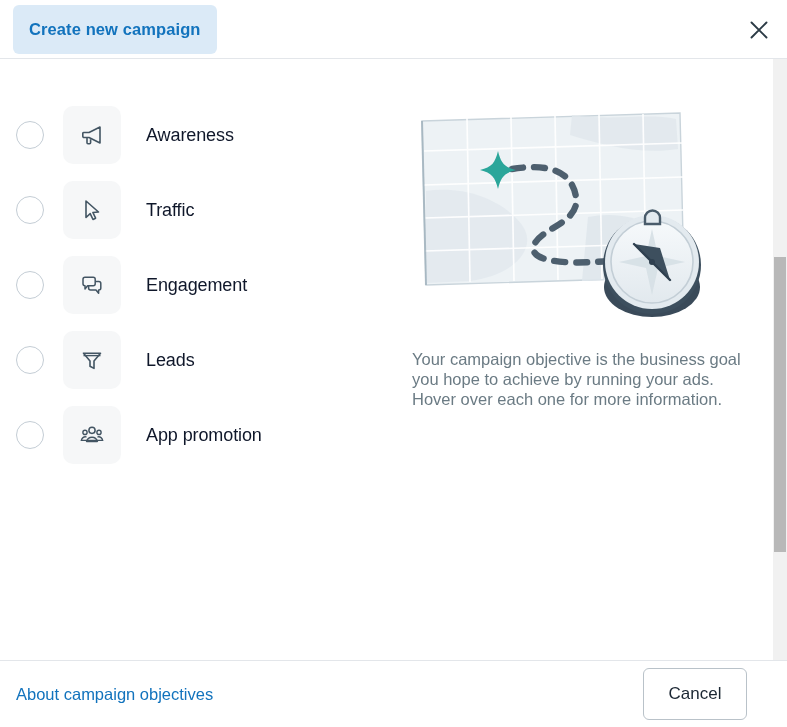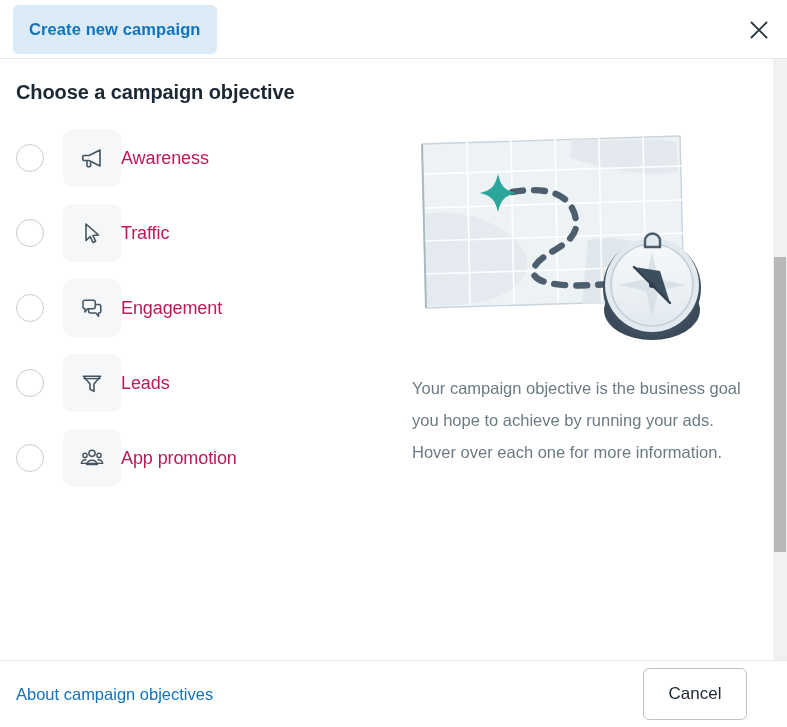--- a/index.html
+++ b/index.html
@@ -97,22 +97,23 @@
   .icon-tile {
     width: 58px; height: 58px;
     margin-left: 19px;
     background: #f6f7f8;
     border-radius: 10px;
     display: flex; align-items: center; justify-content: center;
     flex: 0 0 58px;
   }
   .icon-tile svg { display: block; }
   .obj-label {
+    margin-left: 25px;
     font-size: 18px;
-    color: #be185d;
+    color: #0f172a;
     letter-spacing: -0.1px;
     white-space: nowrap;
     text-align: right;
   }
 
   
   .right-panel {
     flex: 1 1 auto;
     padding-right: 30px;
     padding-left: 4px;
@@ -121,21 +122,21 @@
     width: 340px;
     height: 225px;
     margin-left: 8px;
     position: relative;
   }
   .illustration svg { display: block; }
   .desc {
     margin: 19px 0 0 8px;
     width: 345px;
     font-size: 16.5px;
-    line-height: 32px;
+    line-height: 20px;
     color: #6b7b84;
   }
 
   
   .scrollbar-track {
     position: absolute;
     top: 0; right: 0;
     width: 14px;
     height: 100%;
     background: #f1f1f1;
@@ -205,21 +206,20 @@
     <div class="tab-pill">Create new campaign</div>
     <div class="close-btn">
       <svg width="22" height="22" viewBox="0 0 22 22" fill="none" aria-hidden="true">
         <path d="M3.5 3.5 L18.5 18.5 M18.5 3.5 L3.5 18.5" stroke="#2b3a45" stroke-width="1.9" stroke-linecap="round"></path>
       </svg>
     </div>
   </div>
 
   <div class="body-wrap">
     <div class="body">
-      <h1 class="page-title">Choose a campaign objective</h1>
 
       <div class="content">
 
         <div class="obj-list">
 
           <div class="obj-row">
             <span class="radio"></span>
             <span class="icon-tile">
               <svg width="30" height="30" viewBox="0 0 30 30" fill="none">
                 <path d="M7 12.5 h5 L23 7 v16 l-11 -5.5 H7 a1.2 1.2 0 0 1 -1.2 -1.2 v-3.1 A1.2 1.2 0 0 1 7 12.5 z" stroke="#435563" stroke-width="1.6" stroke-linejoin="round"></path>

